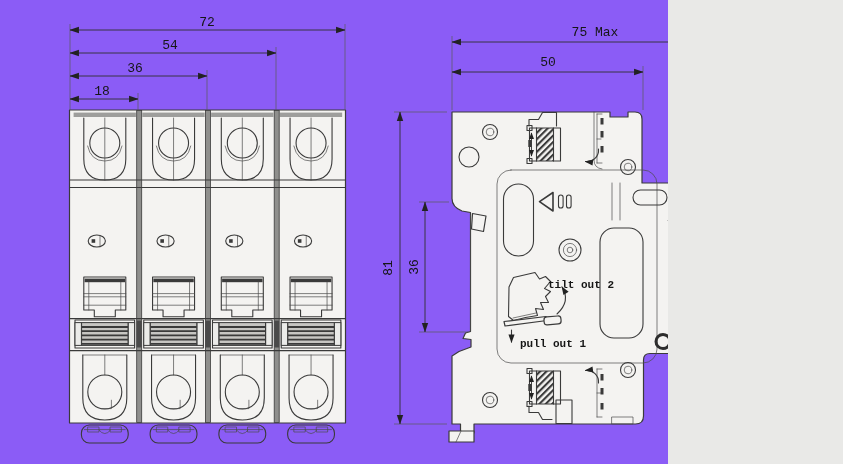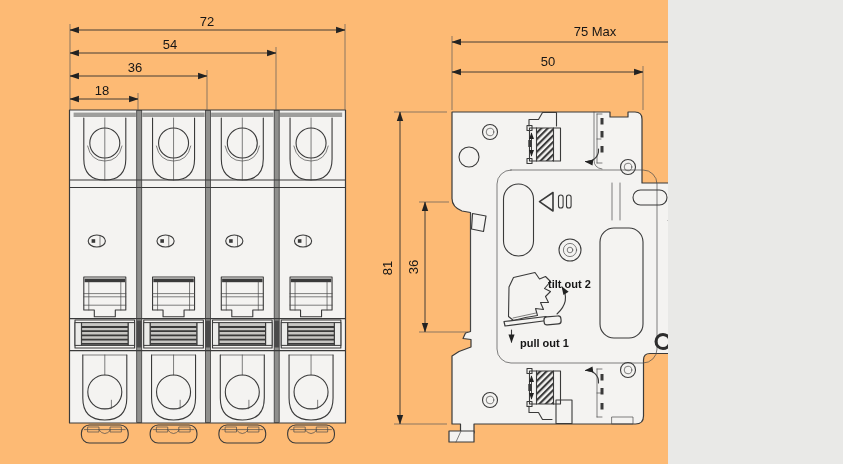--- a/index.html
+++ b/index.html
@@ -1,17 +1,17 @@
 <!DOCTYPE html>
 <html><head>
 <meta charset="utf-8">
 <style>
   html,body{margin:0;padding:0;background:#e9e9e7;}
-  .canvas{position:relative;width:668px;height:464px;background:#fdba74;overflow:hidden;
-          font-family:Liberation Sans, sans-serif;}
+  .canvas{position:relative;width:668px;height:464px;background:#8b5cf6;overflow:hidden;
+          font-family:Liberation Mono, monospace;}
   svg{position:absolute;left:0;top:0;}
   
   .o  {fill:#f4f3f1;stroke:#3a3a3a;stroke-width:1.2;stroke-linejoin:round;}
   .l  {fill:none;stroke:#3a3a3a;stroke-width:1.1;stroke-linejoin:round;stroke-linecap:round;}
   .lt {fill:none;stroke:#4a4a4a;stroke-width:.7;stroke-linejoin:round;stroke-linecap:round;}
   .dk {fill:#3a3a3a;stroke:none;}
   .gray{fill:#9e9e9c;stroke:none;}
   .cap{fill:#ebebe9;stroke:#3a3a3a;stroke-width:1;}
   .str{fill:#c6c5c2;stroke:#3a3a3a;stroke-width:1;}
   .stripes{fill:none;stroke:#3a3a3a;stroke-width:1.8;}

